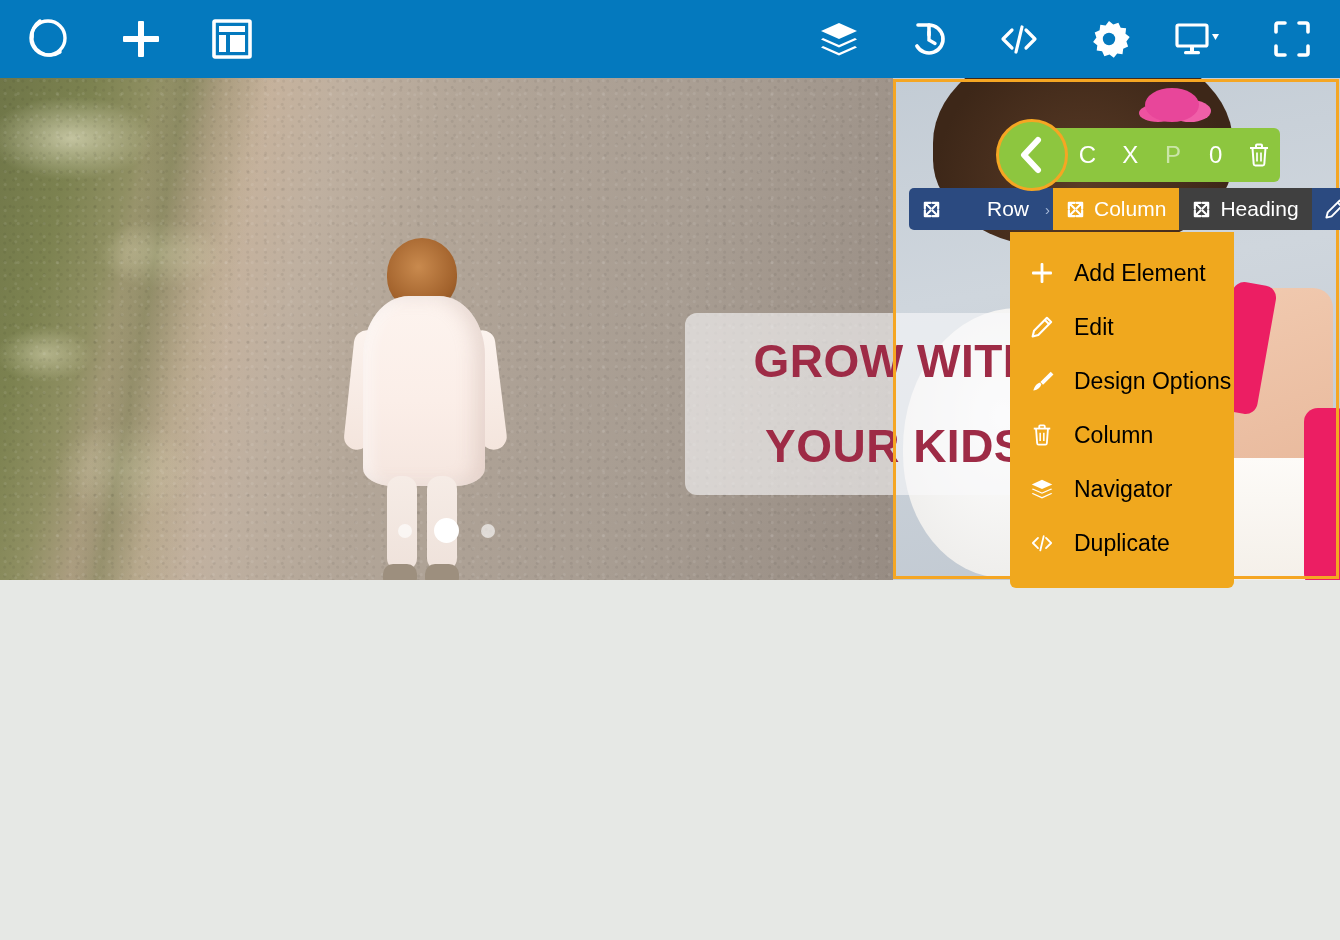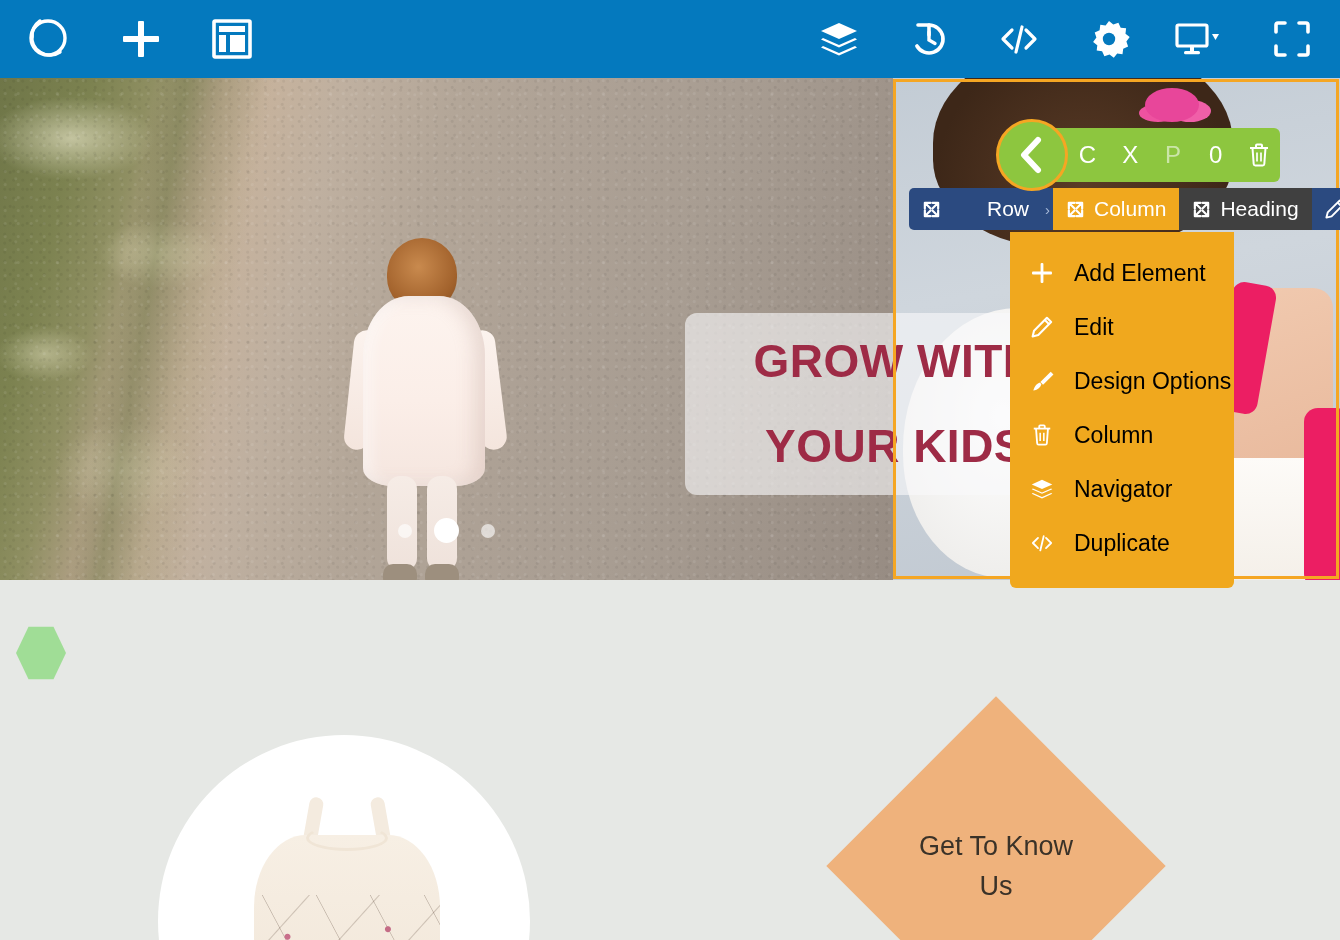--- a/index.html
+++ b/index.html
@@ -435,37 +435,20 @@
 
     <div class="dots">
       <div class="dot"></div>
       <div class="dot active"></div>
       <div class="dot"></div>
     </div>
   </div>
 
   <div class="sel-border"></div>
 
-  <div class="lower">
-    <div class="hexagon"></div>
-
-    <div class="product-circle">
-      <div class="dress">
-        <div class="dress-strapL"></div>
-        <div class="dress-strapR"></div>
-        <div class="dress-body">
-          <div class="dress-floral"></div>
-        </div>
-        <div class="dress-neck"></div>
-      </div>
-    </div>
-
-    <div class="diamond"></div>
-    <div class="diamond-label">Get To Know Us</div>
-  </div>
 
   <div class="green-bar">
     <div class="gb-item">C</div>
     <div class="gb-item">X</div>
     <div class="gb-item dim">P</div>
     <div class="gb-item">0</div>
     <div class="gb-item">
       <svg width="24" height="26" viewBox="0 0 24 26" fill="none">
         <path d="M3 6 h18" stroke="#fff" stroke-width="2"></path>
         <path d="M9 6 V3.5 a1 1 0 0 1 1-1 h4 a1 1 0 0 1 1 1 V6" stroke="#fff" stroke-width="2"></path>

